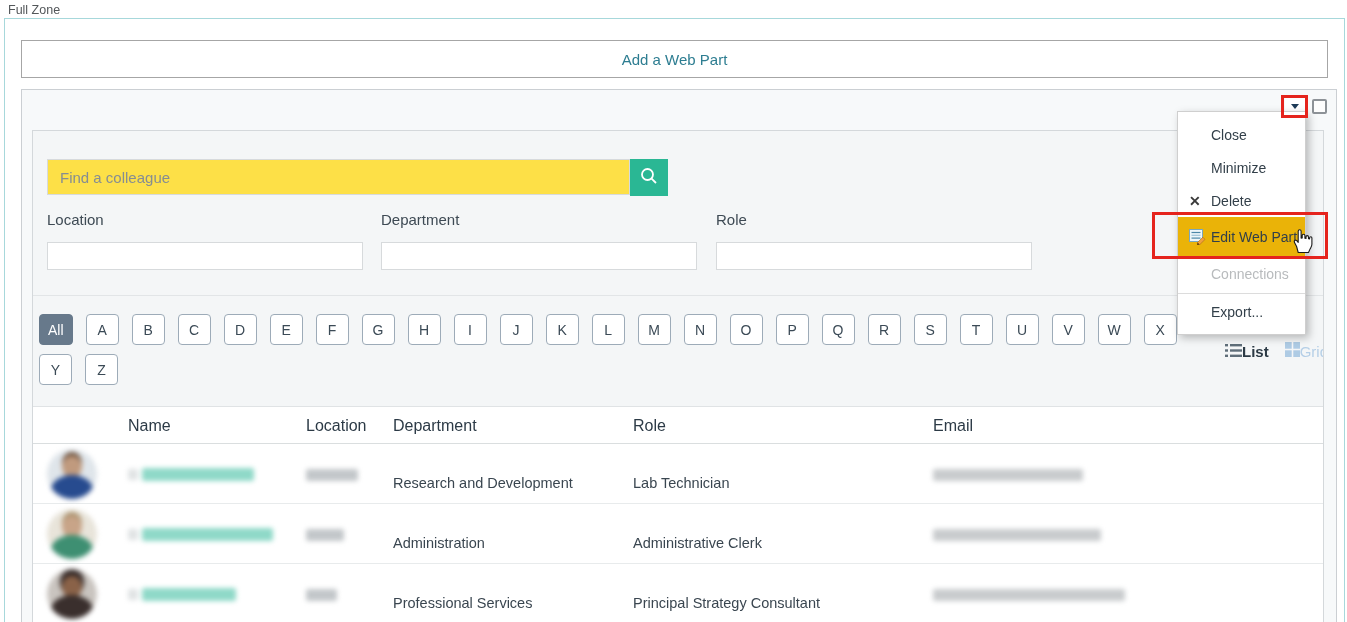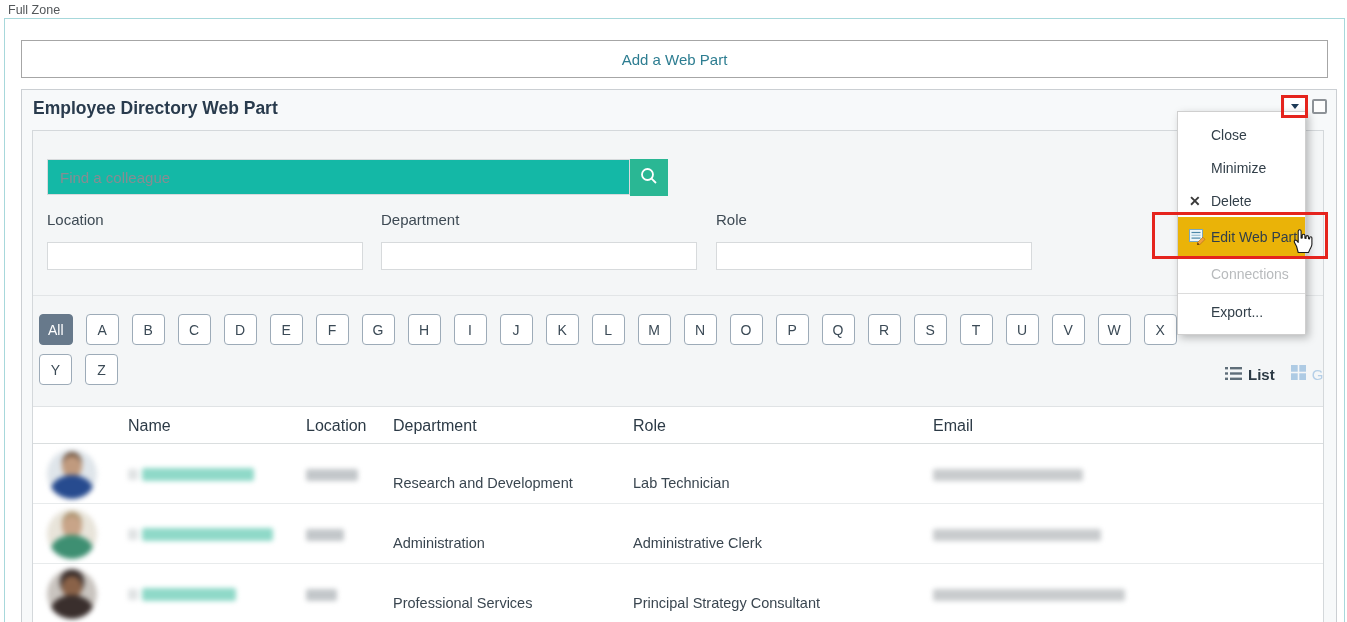--- a/index.html
+++ b/index.html
@@ -28,21 +28,21 @@
   .caret-redbox { position:absolute; left:1259px; top:5px; width:27px; height:23px;
     border:3px solid #e5241d; pointer-events:none; z-index:60; }
 
   .wp-checkbox { position:absolute; left:1290px; top:9px; width:15px; height:15px;
     border:2px solid #8d9297; border-radius:2px; background:#fdfdfd; cursor:pointer; }
 
   .content-panel { position:absolute; left:10px; top:40px; width:1292px; height:524px;
     background:#f4f6f7; border:1px solid #d4d8db; overflow:hidden; }
 
   .search-input { position:absolute; left:14px; top:28px; width:583px; height:36px;
-    border:1px solid #d7dadc; background:#14b8a6; padding:0 12px; font-size:15px;
+    border:1px solid #d7dadc; background:#fde047; padding:0 12px; font-size:15px;
     color:#3c4650; font-family:"Liberation Sans",sans-serif; }
   .search-input::placeholder { color:#868d92; opacity:1; }
   .search-btn { position:absolute; left:597px; top:28px; width:38px; height:37px;
     background:#2ab794; border:none; display:flex; align-items:center;
     justify-content:center; cursor:pointer; }
 
   .fgroup { position:absolute; top:80px; width:316px; }
   .fgroup .flabel { font-size:15px; color:#3e4a54; }
   .fgroup input { margin-top:14px; width:316px; height:28px; border:1px solid #d7dadc;
     background:#fff; padding:0 8px; font-size:14px; color:#3c4650;
@@ -54,21 +54,21 @@
 
   .alpha { position:absolute; left:6px; top:183px; width:1190px; display:flex; flex-wrap:wrap; }
   .ab { min-width:33px; height:31px; padding:0 8px; margin:0 13px 9px 0;
     border:1px solid #9dabb8; border-radius:4px; background:#fff; color:#3b4a56;
     font-size:14px; font-family:"Liberation Sans",sans-serif; cursor:pointer;
     display:inline-flex; align-items:center; justify-content:center; }
   .ab.sel { background:#67798b; border-color:#67798b; color:#fff; }
 
   .viewtoggle { position:absolute; left:1192px; top:211px; display:flex; gap:16px;
     align-items:center; white-space:nowrap; }
-  .vt-item { display:flex; align-items:center; gap:6px; cursor:pointer; font-size:15px;margin-top:23px; }
+  .vt-item { display:flex; align-items:center; cursor:pointer; font-size:15px; }
   .vt-list { color:#2c3a45; font-weight:bold; }
   .vt-grid { color:#b5cfe7; }
 
   .table-area { position:absolute; left:0; top:275px; width:100%; height:249px;
     background:#fff; border-top:1px solid #e0e3e5; }
   .thead { position:relative; height:37px; border-bottom:1px solid #dadedf; }
   .th { position:absolute; top:10px; font-size:16px; font-weight:normal; color:#2c3a46; }
   .col-name { left:95px; } .col-loc { left:273px; } .col-dept { left:360px; }
   .col-role { left:600px; } .col-email { left:900px; }
 
@@ -119,21 +119,20 @@
 <body>
 
 <span class="zone-label">Full Zone</span>
 
 <div class="zone">
 
   <div class="add-webpart">Add a Web Part</div>
 
   <div class="webpart">
 
-    <div class="wp-title">Employee Directory Web Part</div>
 
     <div class="caret-btn">
       <span class="caret-glyph"></span>
     </div>
     <div class="caret-redbox"></div>
     <div class="wp-checkbox"></div>
 
     <div class="content-panel">
 
       <input class="search-input" type="text" placeholder="Find a colleague" style="">

